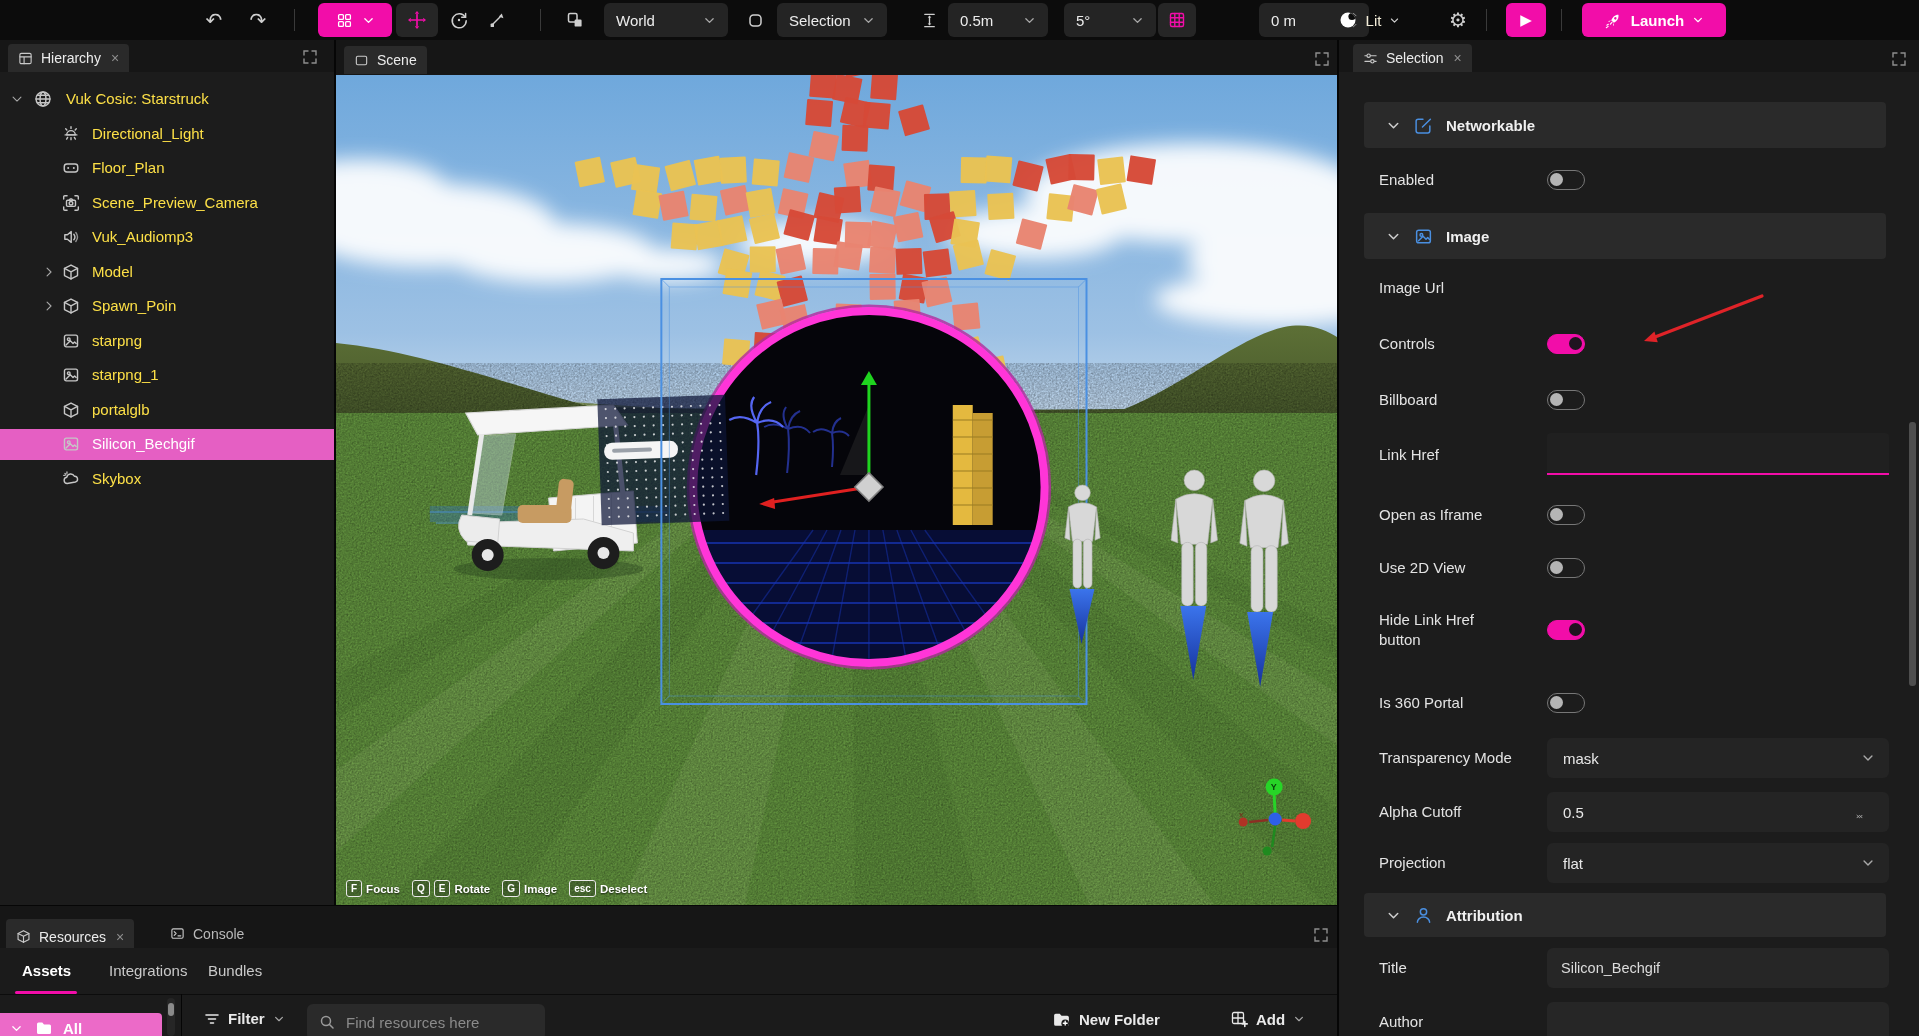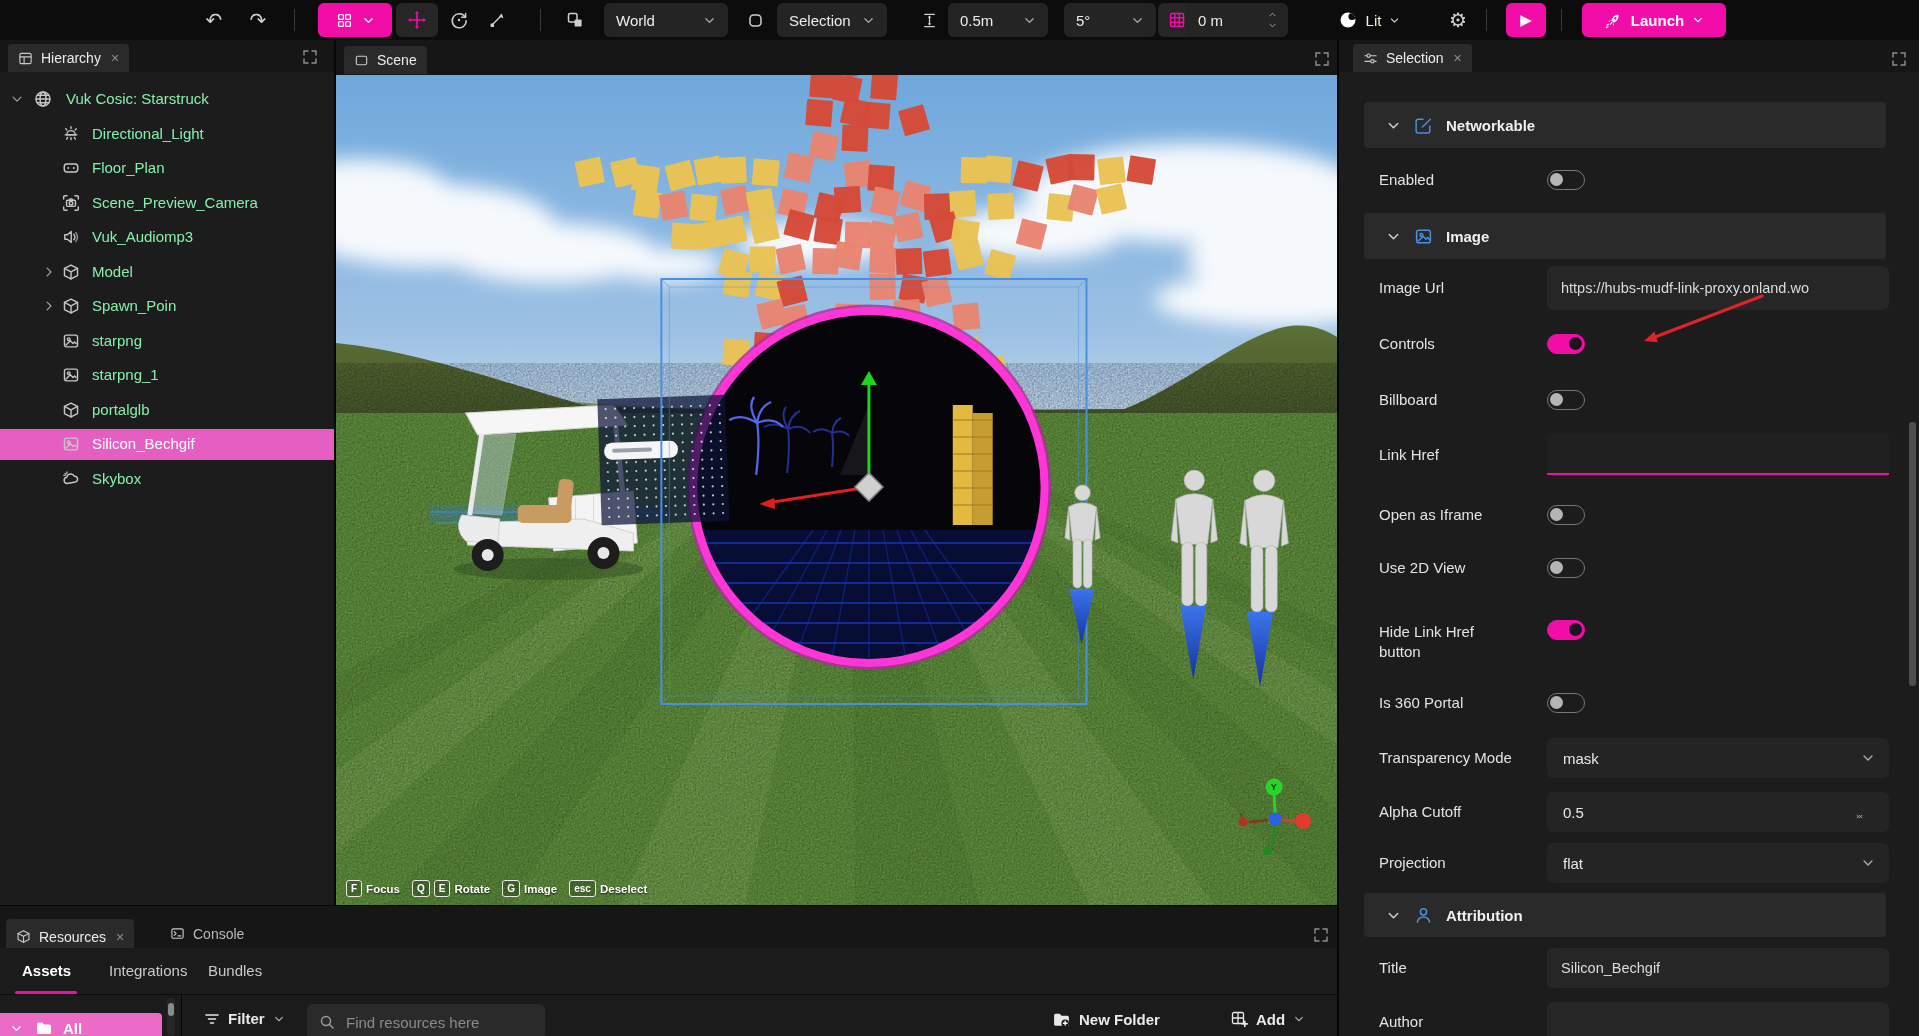--- a/index.html
+++ b/index.html
@@ -39,21 +39,21 @@
   .fsicon svg{fill:none;stroke:currentColor;stroke-width:1.4;stroke-linecap:round;width:100%;height:100%;}
 
   
   #tree{position:absolute;left:0;top:0;right:0;bottom:0;}
   .trow{position:absolute;left:0;right:0;height:31px;cursor:pointer;}
   .trow.sel{background:#e55fc3;}
   .trow.sel .tlabel{color:#fff;}
   .texp{position:absolute;top:8px;width:14px;height:14px;color:#a8a8a8;}
   .texp svg,.ticon svg{fill:none;stroke:currentColor;stroke-width:1.25;stroke-linecap:round;stroke-linejoin:round;width:100%;height:100%;}
   .ticon{position:absolute;top:6px;width:18px;height:18px;color:#c6c6c6;}
-  .tlabel{position:absolute;top:6px;font-size:15px;color:#86efac;white-space:nowrap;}
+  .tlabel{position:absolute;top:6px;font-size:15px;color:#fde047;white-space:nowrap;}
 
   
   #scene-svg{position:absolute;left:0;top:35px;}
   #hints{position:absolute;left:10px;bottom:8px;display:flex;align-items:center;gap:12px;}
   .hint{display:flex;align-items:center;gap:4px;}
   .kcap{display:inline-block;border:1px solid #e9e9e9;border-radius:3px;color:#fff;font-size:10px;font-weight:700;
         padding:0 4px;height:15px;line-height:15px;background:rgba(25,25,25,.25);}
   .hlabel{font-size:11.5px;color:#fff;font-weight:700;text-shadow:0 1px 2px rgba(0,0,0,.8);}
 
   
@@ -231,21 +231,21 @@
     <div class="tbtn boxed" style="left:1158px;width:38px">
       <span style="width:18px;height:18px">
         <svg viewBox="0 0 18 18" style="width:100%;height:100%">
             <g stroke="#f20da9" fill="none" stroke-width="1.4" stroke-linecap="round">
               <rect x="2.5" y="2.5" width="13" height="13" rx="1.5"></rect>
               <path d="M2.5,6.8 H15.5 M2.5,11.2 H15.5 M6.8,2.5 V15.5 M11.2,2.5 V15.5"></path>
             </g>
           </svg>
       </span>
     </div>
-    <div class="ddbox" style="left:1186px;width:102px">
+    <div class="ddbox" style="left:1259px;width:110px">
       <span>0 m</span>
       <span class="stepper" style="right:10px">
         <span class="chev">
             <svg viewBox="0 0 16 16">
               <path d="M3.5,10.3 L8,5.8 L12.5,10.3"></path>
             </svg>
           </span>
         <span class="chev">
             <svg viewBox="0 0 16 16">
               <path d="M3.5,5.8 L8,10.3 L12.5,5.8"></path>
@@ -1020,21 +1020,20 @@
           <svg viewBox="0 0 18 18">
             <rect x="2.5" y="3" width="13" height="12" rx="2"></rect>
             <circle cx="7" cy="7.5" r="1.3"></circle>
             <path d="M4.3,13 L8.6,8.8 L11.4,11.6 L13,10 L14.7,11.8"></path>
           </svg>
         </span>
       <span class="stitle">Image</span>
     </div>
 
     <span class="plabel" style="top:238px">Image Url</span>
-    <input class="tinput" style="top: 226px;" value="https://hubs-mudf-link-proxy.onland.wo">
 
     <span class="plabel" style="top:294px">Controls</span>
     <div class="toggle on" style="top:294px">
         <div class="knob"></div>
       </div>
 
     <span class="plabel" style="top:350px">Billboard</span>
     <div class="toggle" style="top:350px">
         <div class="knob"></div>
       </div>
@@ -1045,21 +1044,21 @@
     <span class="plabel" style="top:465px">Open as Iframe</span>
     <div class="toggle" style="top:465px">
         <div class="knob"></div>
       </div>
 
     <span class="plabel" style="top:518px">Use 2D View</span>
     <div class="toggle" style="top:518px">
         <div class="knob"></div>
       </div>
 
-    <span class="plabel" style="top:582px;width:120px">Hide Link Href button</span>
+    <span class="plabel" style="top:570px;width:120px">Hide Link Href button</span>
     <div class="toggle on" style="top:580px">
         <div class="knob"></div>
       </div>
 
     <span class="plabel" style="top:653px">Is 360 Portal</span>
     <div class="toggle" style="top:653px">
         <div class="knob"></div>
       </div>
 
     <span class="plabel" style="top:708px">Transparency Mode</span>

